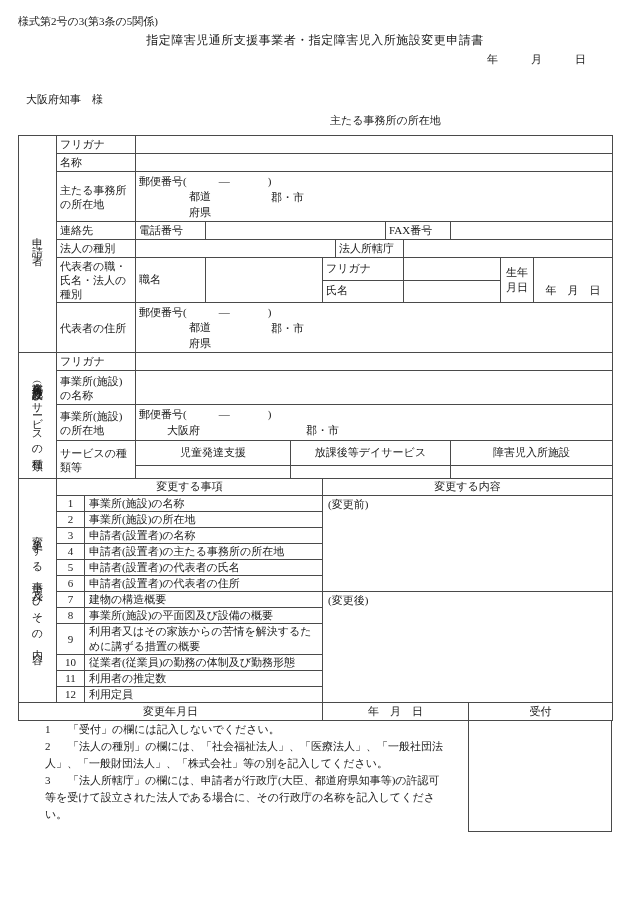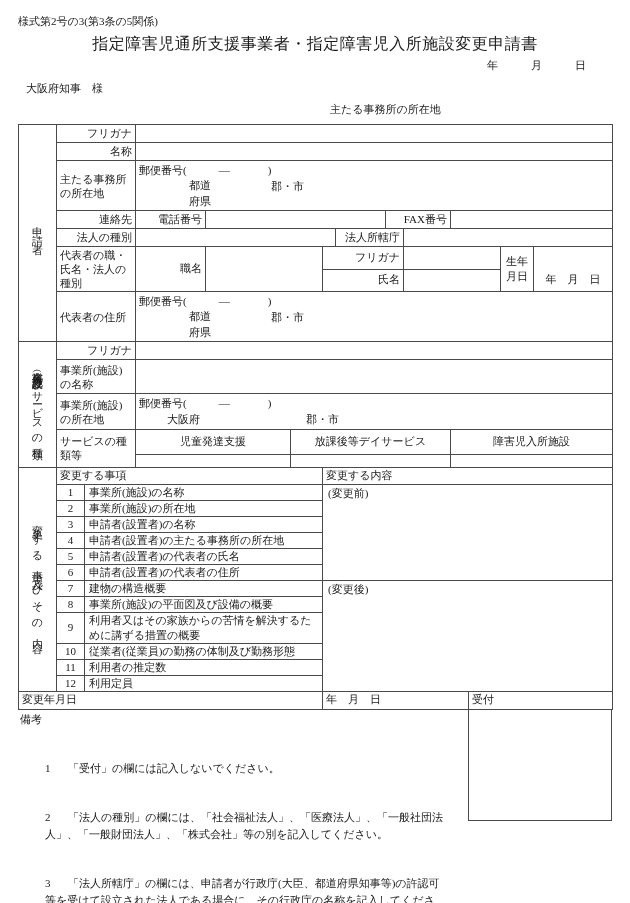--- a/index.html
+++ b/index.html
@@ -7,34 +7,34 @@
   body {
     width:630px; height:903px; overflow:hidden;
     color:#1a1a1a;
     font-family:"Liberation Serif","DejaVu Serif",serif;
     font-size:11px; line-height:1.45;
   }
   .page { width:630px; height:903px; padding:14px 18px 0 18px; position:relative; }
 
   
   .form-number { font-size:11px; }
-  .doc-title { text-align:center; font-size:16px; margin-top:2px; letter-spacing:.5px; }
+  .doc-title { text-align:center; font-size:12px; margin-top:2px; letter-spacing:.5px; }
   .date-line { text-align:right; padding-right:26px; margin-top:3px; }
-  .addressee { margin-top:7px; padding-left:8px; }
+  .addressee { margin-top:24px; padding-left:8px; }
   .intro-block { margin-top:3px; margin-left:270px; line-height:19px; }
   .intro-l1,.intro-l3 { padding-left:42px; }
   .intro-gap { display:inline-block; width:14px; }
   .body-text { margin-top:7px; text-align:justify; }
 
   
   .form-tables { margin-top:5px; }
   table { border-collapse:collapse; table-layout:fixed; width:594px; }
   table + table { margin-top:-1px; }
   td { border:1px solid #4a4a4a; padding:0 3px; font-size:11px; vertical-align:middle; overflow:hidden; }
-  td.lbl { text-align:right; }
+  td.lbl { text-align:left; }
   td.lbl-left { text-align:left; line-height:14px; padding:1px 3px; }
   td.val { }
   tr.dashed > td.dash-b { border-bottom:1px dashed #8a8a8a; }
 
   td.side { text-align:center; vertical-align:middle; padding:0; }
   .vtext { display:inline-block; writing-mode:vertical-rl; text-orientation:mixed; line-height:18px; }
   .v-applicant { letter-spacing:9px; }
   .v-establishment { height:120px; letter-spacing:1px; }
   .v-changes { letter-spacing:5px; }
 
@@ -48,28 +48,28 @@
   .county2 { margin-left:106px; }
 
   td.birth { padding:0 5px; line-height:15px; text-align:center; }
   td.ymd-bottom { vertical-align:bottom; text-align:center; padding-bottom:3px; }
 
   td.svc { text-align:center; }
 
   td.num { text-align:center; padding:0 1px; line-height:15px; }
   td.item { line-height:15px; padding:0 4px; }
   td.change-box { vertical-align:top; text-align:left; padding:1px 5px; }
-  td.center { text-align:left; }
+  td.center { text-align:center; }
 
   
   .notes-wrap { position:relative; width:594px; min-height:120px; }
   .reception-box { position:absolute; top:0; right:0; width:144px; height:111px;
                    border:1px solid #4a4a4a; border-top:none; background:#fff; }
   .notes-title { padding-left:2px; line-height:17px; padding-top:1px; }
-  .note { width:432px; padding-left:27px; line-height:17px;margin-top:32px; }
+  .note { width:432px; padding-left:27px; line-height:17px; }
   .note-num { display:inline-block; min-width:10px; }
   .note-text { }
   .note-sp { display:inline-block; width:13px; }
 </style>
 </head>
 <body>
 
 <div class="page">
 
   <div class="form-number">様式第2号の3(第3条の5関係)</div>
@@ -268,19 +268,18 @@
         <td class="center" colspan="3">変更年月日</td>
         <td class="center">年　月　日</td>
         <td class="center">受付</td>
       </tr>
     </tbody>
       </table>
   </div>
 
   <div class="notes-wrap">
     <div class="reception-box"></div>
-    <div class="notes-title">備考</div>
     <p class="note"><span class="note-num">1</span><span class="note-sp"></span><span class="note-text">「受付」の欄には記入しないでください。</span></p>
     <p class="note"><span class="note-num">2</span><span class="note-sp"></span><span class="note-text">「法人の種別」の欄には、「社会福祉法人」、「医療法人」、「一般社団法人」、「一般財団法人」、「株式会社」等の別を記入してください。</span></p>
     <p class="note"><span class="note-num">3</span><span class="note-sp"></span><span class="note-text">「法人所轄庁」の欄には、申請者が行政庁(大臣、都道府県知事等)の許認可等を受けて設立された法人である場合に、その行政庁の名称を記入してください。</span></p>
   </div>
 
 </div>
 
 </body></html>

